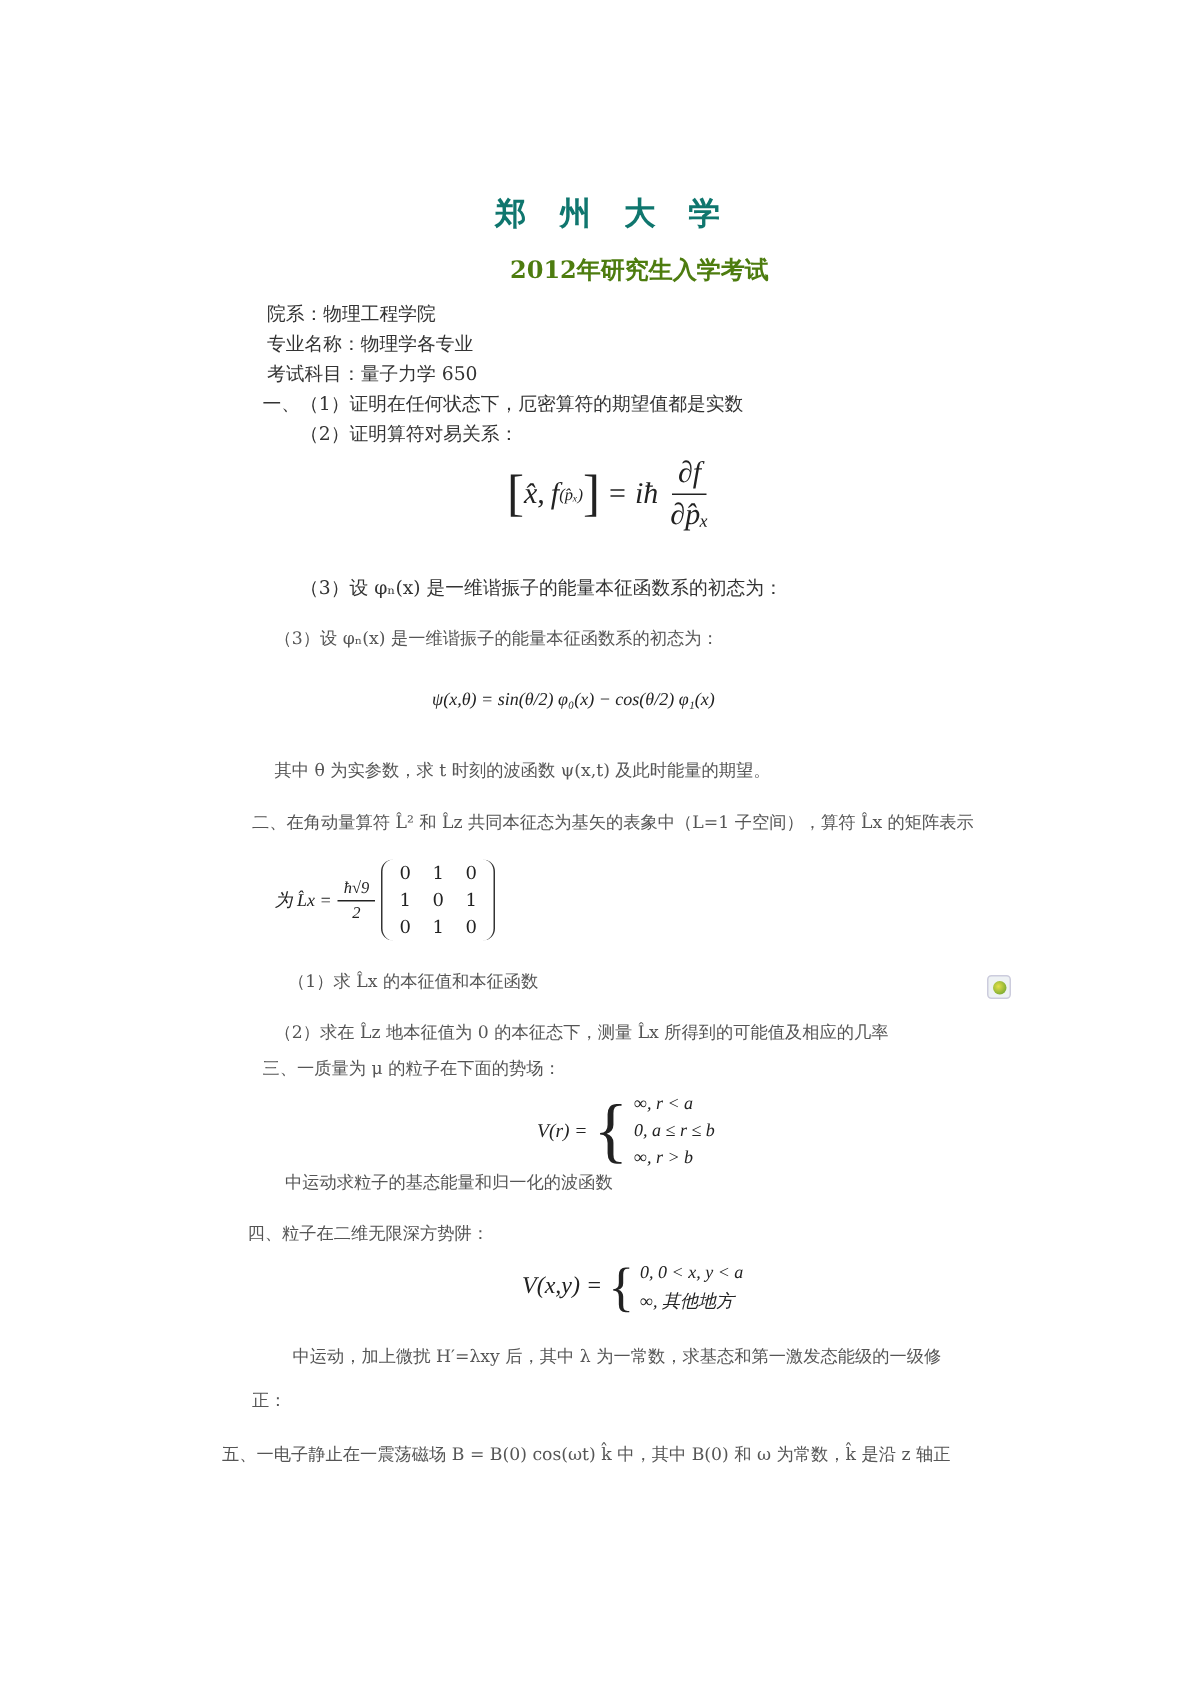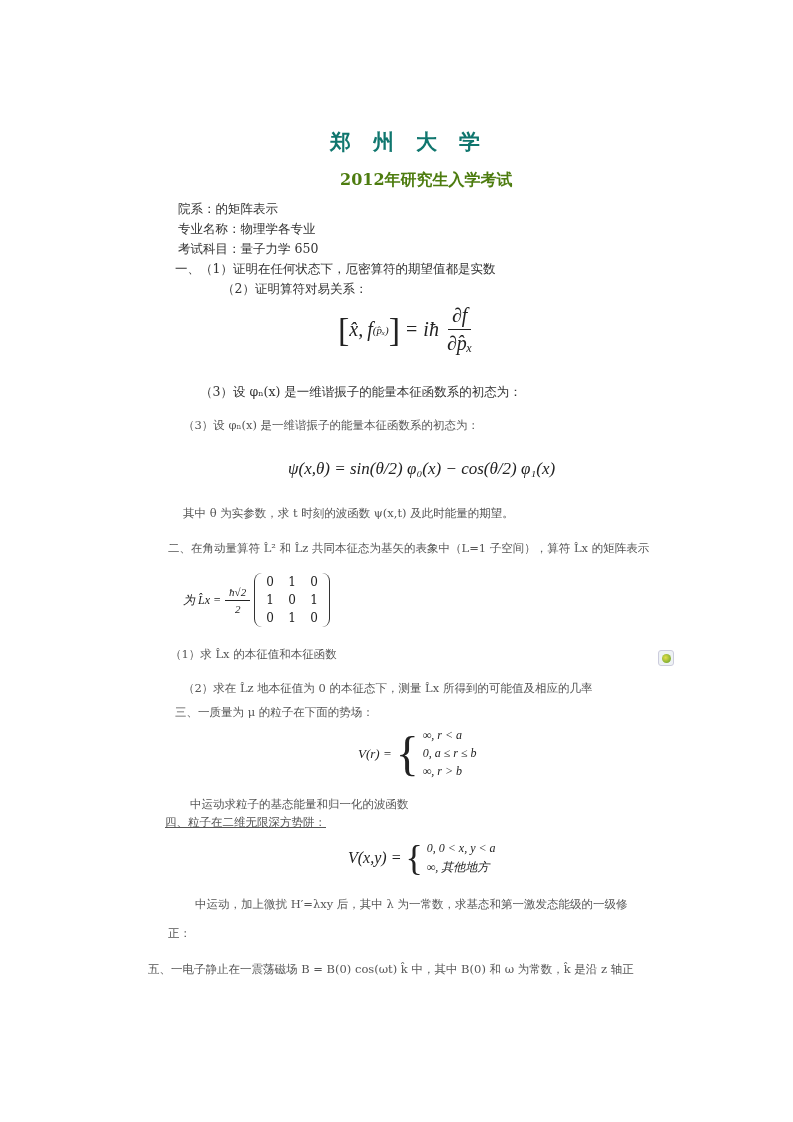--- a/index.html
+++ b/index.html
@@ -25,86 +25,86 @@
   .icon-btn { width: 14px; height: 14px; border: 1px solid #ccd; border-radius: 3px; background: #eef2f4;
               display: flex; align-items: center; justify-content: center; }
   .icon-btn span { width: 9px; height: 9px; border-radius: 50%; background: radial-gradient(circle at 40% 40%, #e4e04a, #5a9a2a); }
 </style>
 </head>
 <body>
 
 <div class="abs title" style="left:330px; top:128px;">郑州大学</div>
 <div class="abs subtitle" style="left:340px; top:170px;">2012年研究生入学考试</div>
 
-<div class="abs line" style="left:178px; top:201px;">院系：的矩阵表示</div>
+<div class="abs line" style="left:178px; top:201px;">院系：物理工程学院</div>
 <div class="abs line" style="left:178px; top:221px;">专业名称：物理学各专业</div>
 <div class="abs line" style="left:178px; top:241px;">考试科目：量子力学 650</div>
 
 <div class="abs line" style="left:175px; top:261px;">一、（1）证明在任何状态下，厄密算符的期望值都是实数</div>
-<div class="abs line" style="left:200px; top:281px;margin-left:22px;">（2）证明算符对易关系：</div>
+<div class="abs line" style="left:200px; top:281px;">（2）证明算符对易关系：</div>
 
 <div class="abs math bigmath" style="left:338px; top:304px; display:flex; align-items:center;">
   <span class="bracket">[</span>
   <span>x̂</span>
   <span style="margin-right:4px;">,</span>
   <span>f</span>
   <sub style="font-size:11px;">(p̂ₓ)</sub>
   <span class="bracket">]</span>
   <span style="font-style:normal; margin:0 6px;">=</span>
   <span>iħ</span>
   <span class="frac">
     <span class="num">∂f</span>
     <span class="den">∂p̂ₓ</span>
   </span>
 </div>
 
 <div class="abs line" style="left:200px; top:384px;">（3）设 φₙ(x) 是一维谐振子的能量本征函数系的初态为：</div>
 <div class="abs line faint" style="left:183px; top:418px;">（3）设 φₙ(x) 是一维谐振子的能量本征函数系的初态为：</div>
-<div class="abs math" style="left:288px; top:459px; font-size:17px;">ψ(x,θ) = sin(θ/2) φ₀(x) − cos(θ/2) φ₁(x)</div>
+<div class="abs math" style="left:288px; top:459px; font-size:12px;">ψ(x,θ) = sin(θ/2) φ₀(x) − cos(θ/2) φ₁(x)</div>
 <div class="abs line faint" style="left:183px; top:506px;">其中 θ 为实参数，求 t 时刻的波函数 ψ(x,t) 及此时能量的期望。</div>
 
 <div class="abs line faint" style="left:168px; top:541px;">二、在角动量算符 L̂² 和 L̂z 共同本征态为基矢的表象中（L=1 子空间），算符 L̂x 的矩阵表示</div>
 <div class="abs" style="left:183px; top:573px; display:flex; align-items:center; font-size:12px;">
   <span class="math">为 L̂x =</span>
   <span class="frac math" style="font-size:11px;">
-    <span class="num">ħ√2</span>
+    <span class="num">ħ√9</span>
     <span class="den">2</span>
   </span>
   <div class="matrix">
     <span>0</span>
     <span>1</span>
     <span>0</span>
     <span>1</span>
     <span>0</span>
     <span>1</span>
     <span>0</span>
     <span>1</span>
     <span>0</span>
   </div>
 </div>
-<div class="abs line faint" style="left:170px; top:647px;text-align:right;">（1）求 L̂x 的本征值和本征函数</div>
+<div class="abs line faint" style="left:192px; top:647px;text-align:right;">（1）求 L̂x 的本征值和本征函数</div>
 <div class="abs line faint" style="left:183px; top:681px;">（2）求在 L̂z 地本征值为 0 的本征态下，测量 L̂x 所得到的可能值及相应的几率</div>
 
 <div class="abs icon-btn" style="left:658px; top:650px;">
     <span></span>
   </div>
 
 <div class="abs line faint" style="left:175px; top:705px;">三、一质量为 μ 的粒子在下面的势场：</div>
 <div class="abs math piecewise" style="left:358px; top:728px;">
   <span style="font-size:13px;">V(r) =</span>
   <span class="brace">{</span>
   <div class="cases">
     <span>∞, r &lt; a</span>
     <span>0, a ≤ r ≤ b</span>
     <span>∞, r &gt; b</span>
   </div>
 </div>
-<div class="abs line faint" style="left:190px; top:797px;">中运动求粒子的基态能量和归一化的波函数</div>
+<div class="abs line faint" style="left:190px; top:781px;">中运动求粒子的基态能量和归一化的波函数</div>
 
-<div class="abs line faint" style="left:165px; top:815px;text-decoration:underline;">四、粒子在二维无限深方势阱：</div>
+<div class="abs line faint" style="left:165px; top:815px;">四、粒子在二维无限深方势阱：</div>
 <div class="abs math piecewise" style="left:348px; top:840px;">
   <span style="font-size:16px;">V(x,y) =</span>
   <span class="brace" style="font-size:36px;">{</span>
   <div class="cases">
     <span>0, 0 &lt; x, y &lt; a</span>
     <span>∞, 其他地方</span>
   </div>
 </div>
 <div class="abs line faint" style="left:195px; top:897px;">中运动，加上微扰 H′=λxy 后，其中 λ 为一常数，求基态和第一激发态能级的一级修</div>
 <div class="abs line faint" style="left:168px; top:926px;">正：</div>

